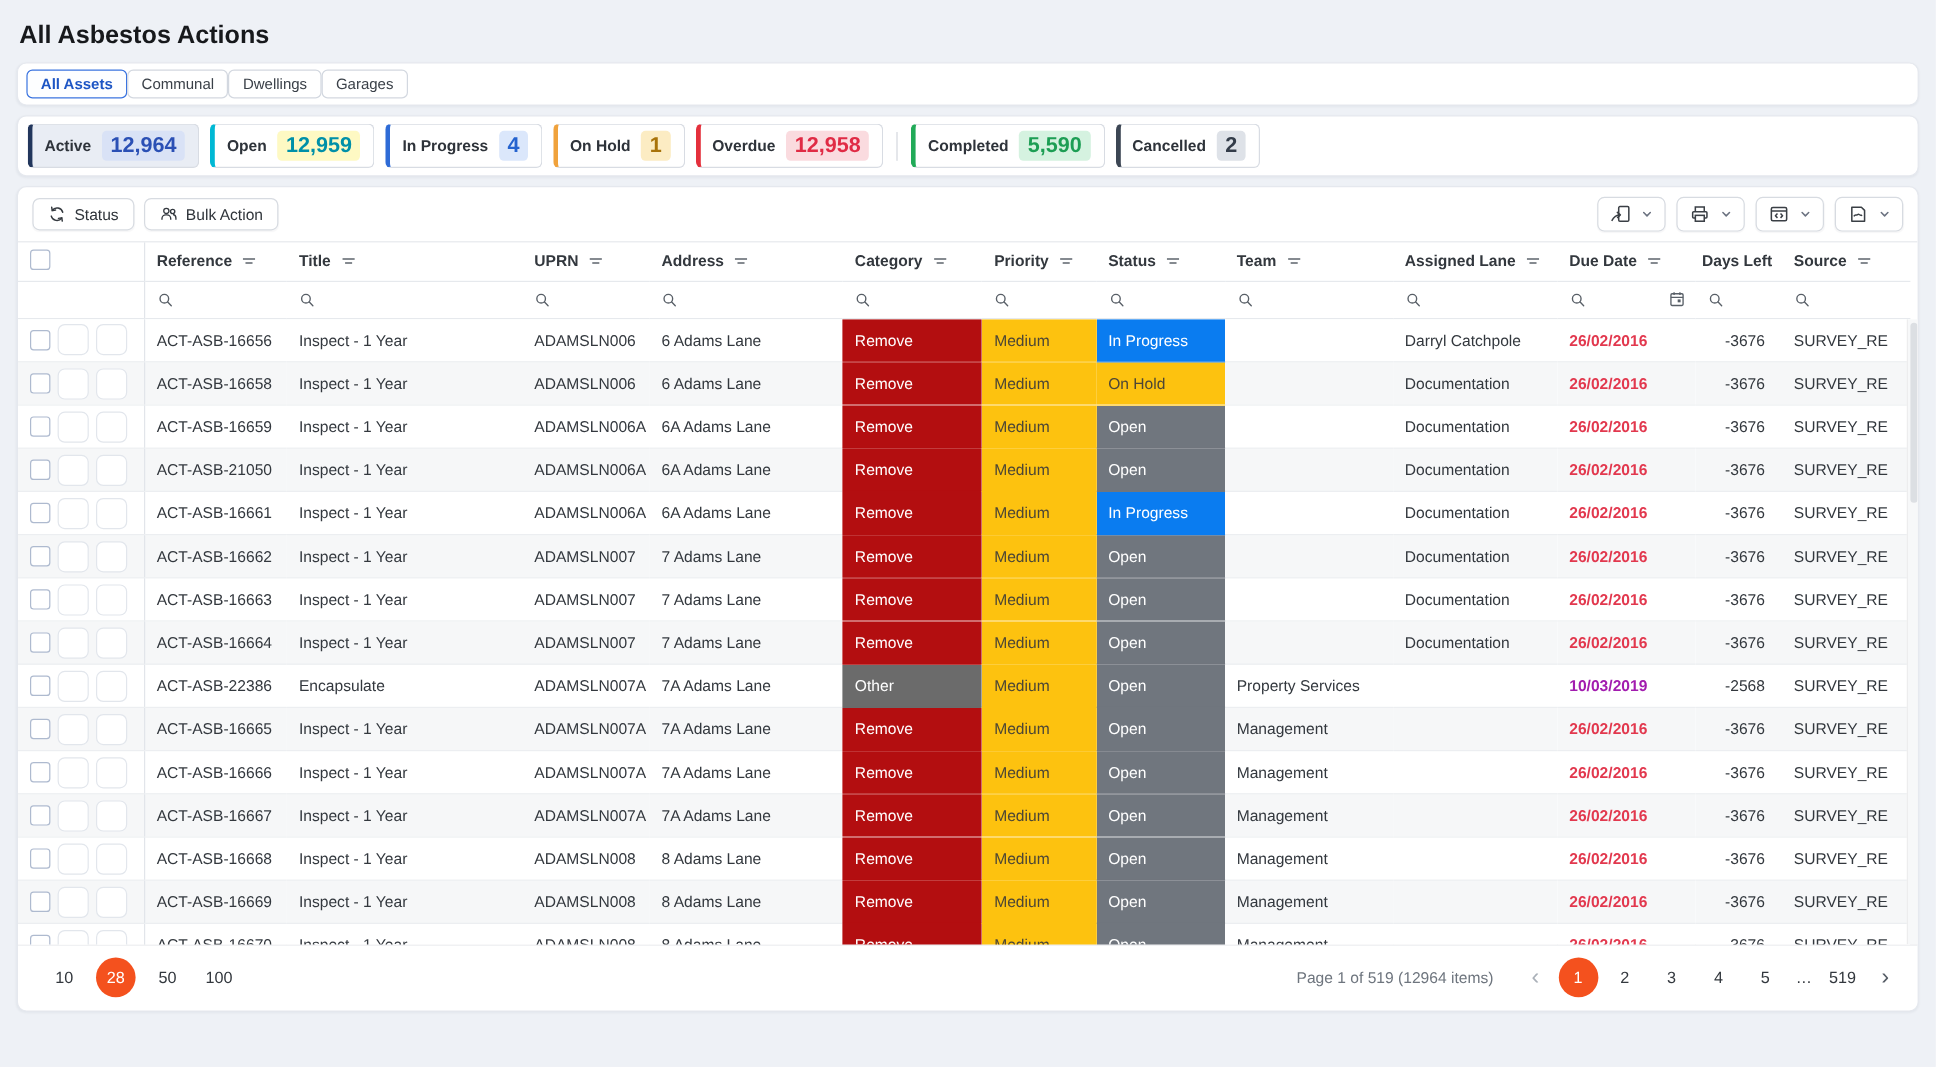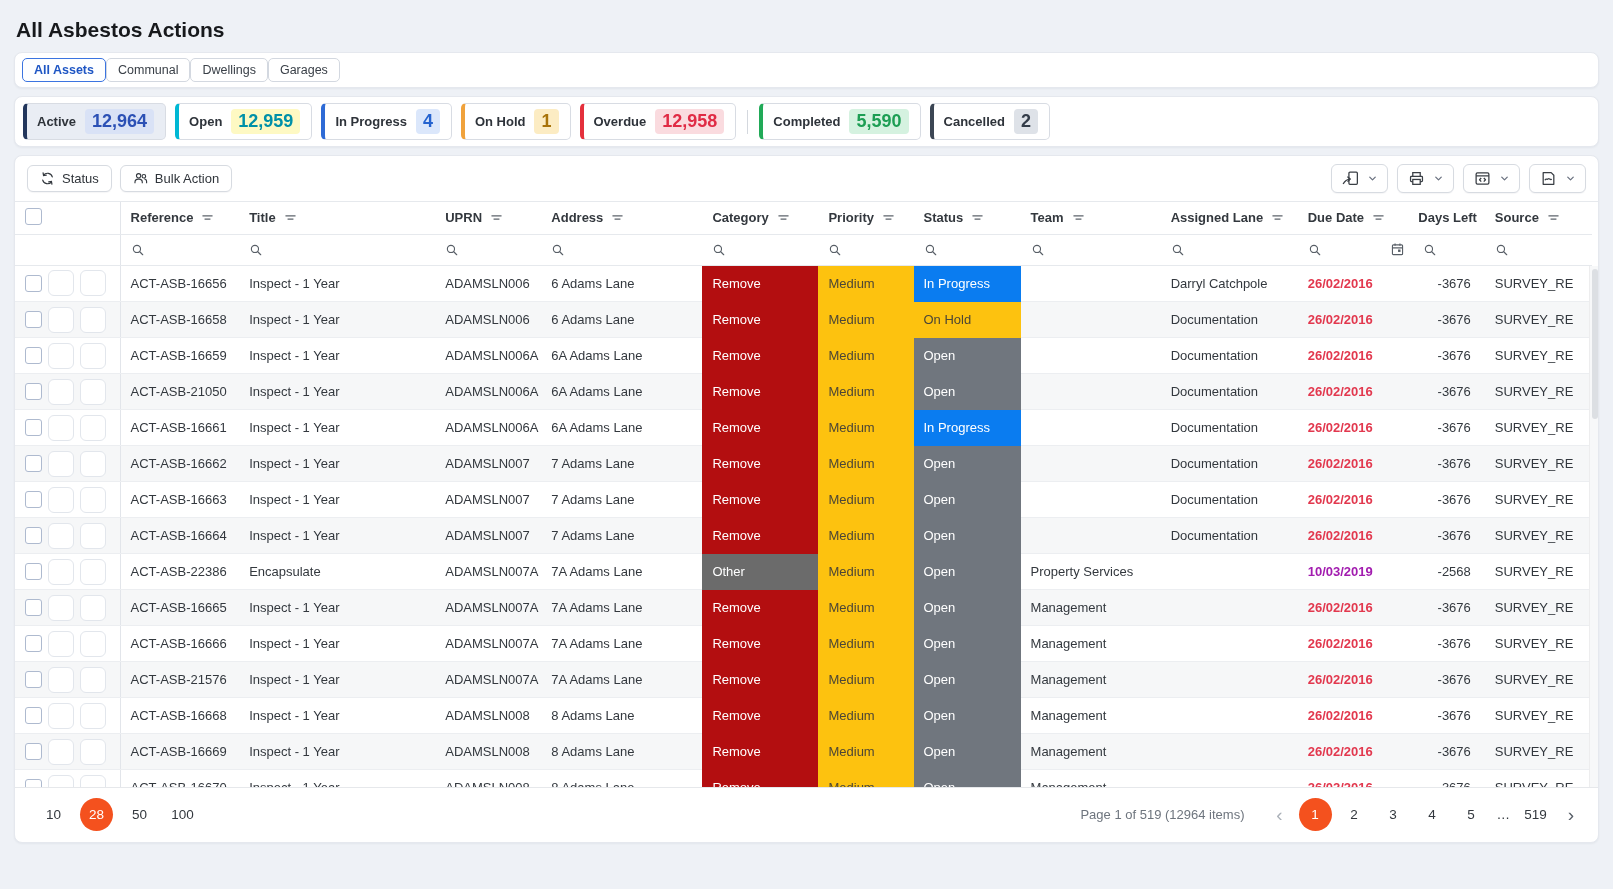--- a/index.html
+++ b/index.html
@@ -807,21 +807,21 @@
       <span class="row-tools">
         <span class="checkbox"></span>
         <span class="icon-btn">
                     <span></span>
                   </span>
         <span class="icon-btn">
                     <span></span>
                   </span>
       </span>
     </td>
-    <td>ACT-ASB-21576</td>
+    <td>ACT-ASB-16667</td>
     <td>Inspect - 1 Year</td>
     <td>ADAMSLN007A</td>
     <td>7A Adams Lane</td>
     <td class="cell-colored" style="background: rgb(179, 14, 16); border-bottom-color: rgb(179, 14, 16); color: rgb(255, 255, 255);">Remove</td>
     <td class="cell-colored" style="background: rgb(253, 194, 15); border-bottom-color: rgb(253, 194, 15); color: rgb(76, 70, 54);">Medium</td>
     <td class="cell-colored" style="background: rgb(112, 118, 126); border-bottom-color: rgb(112, 118, 126); color: rgb(255, 255, 255);">Open</td>
     <td>Management</td>
     <td></td>
     <td class="cell-due" style="color: rgb(226, 56, 78);">26/02/2016</td>
     <td class="cell-days">-3676</td>

